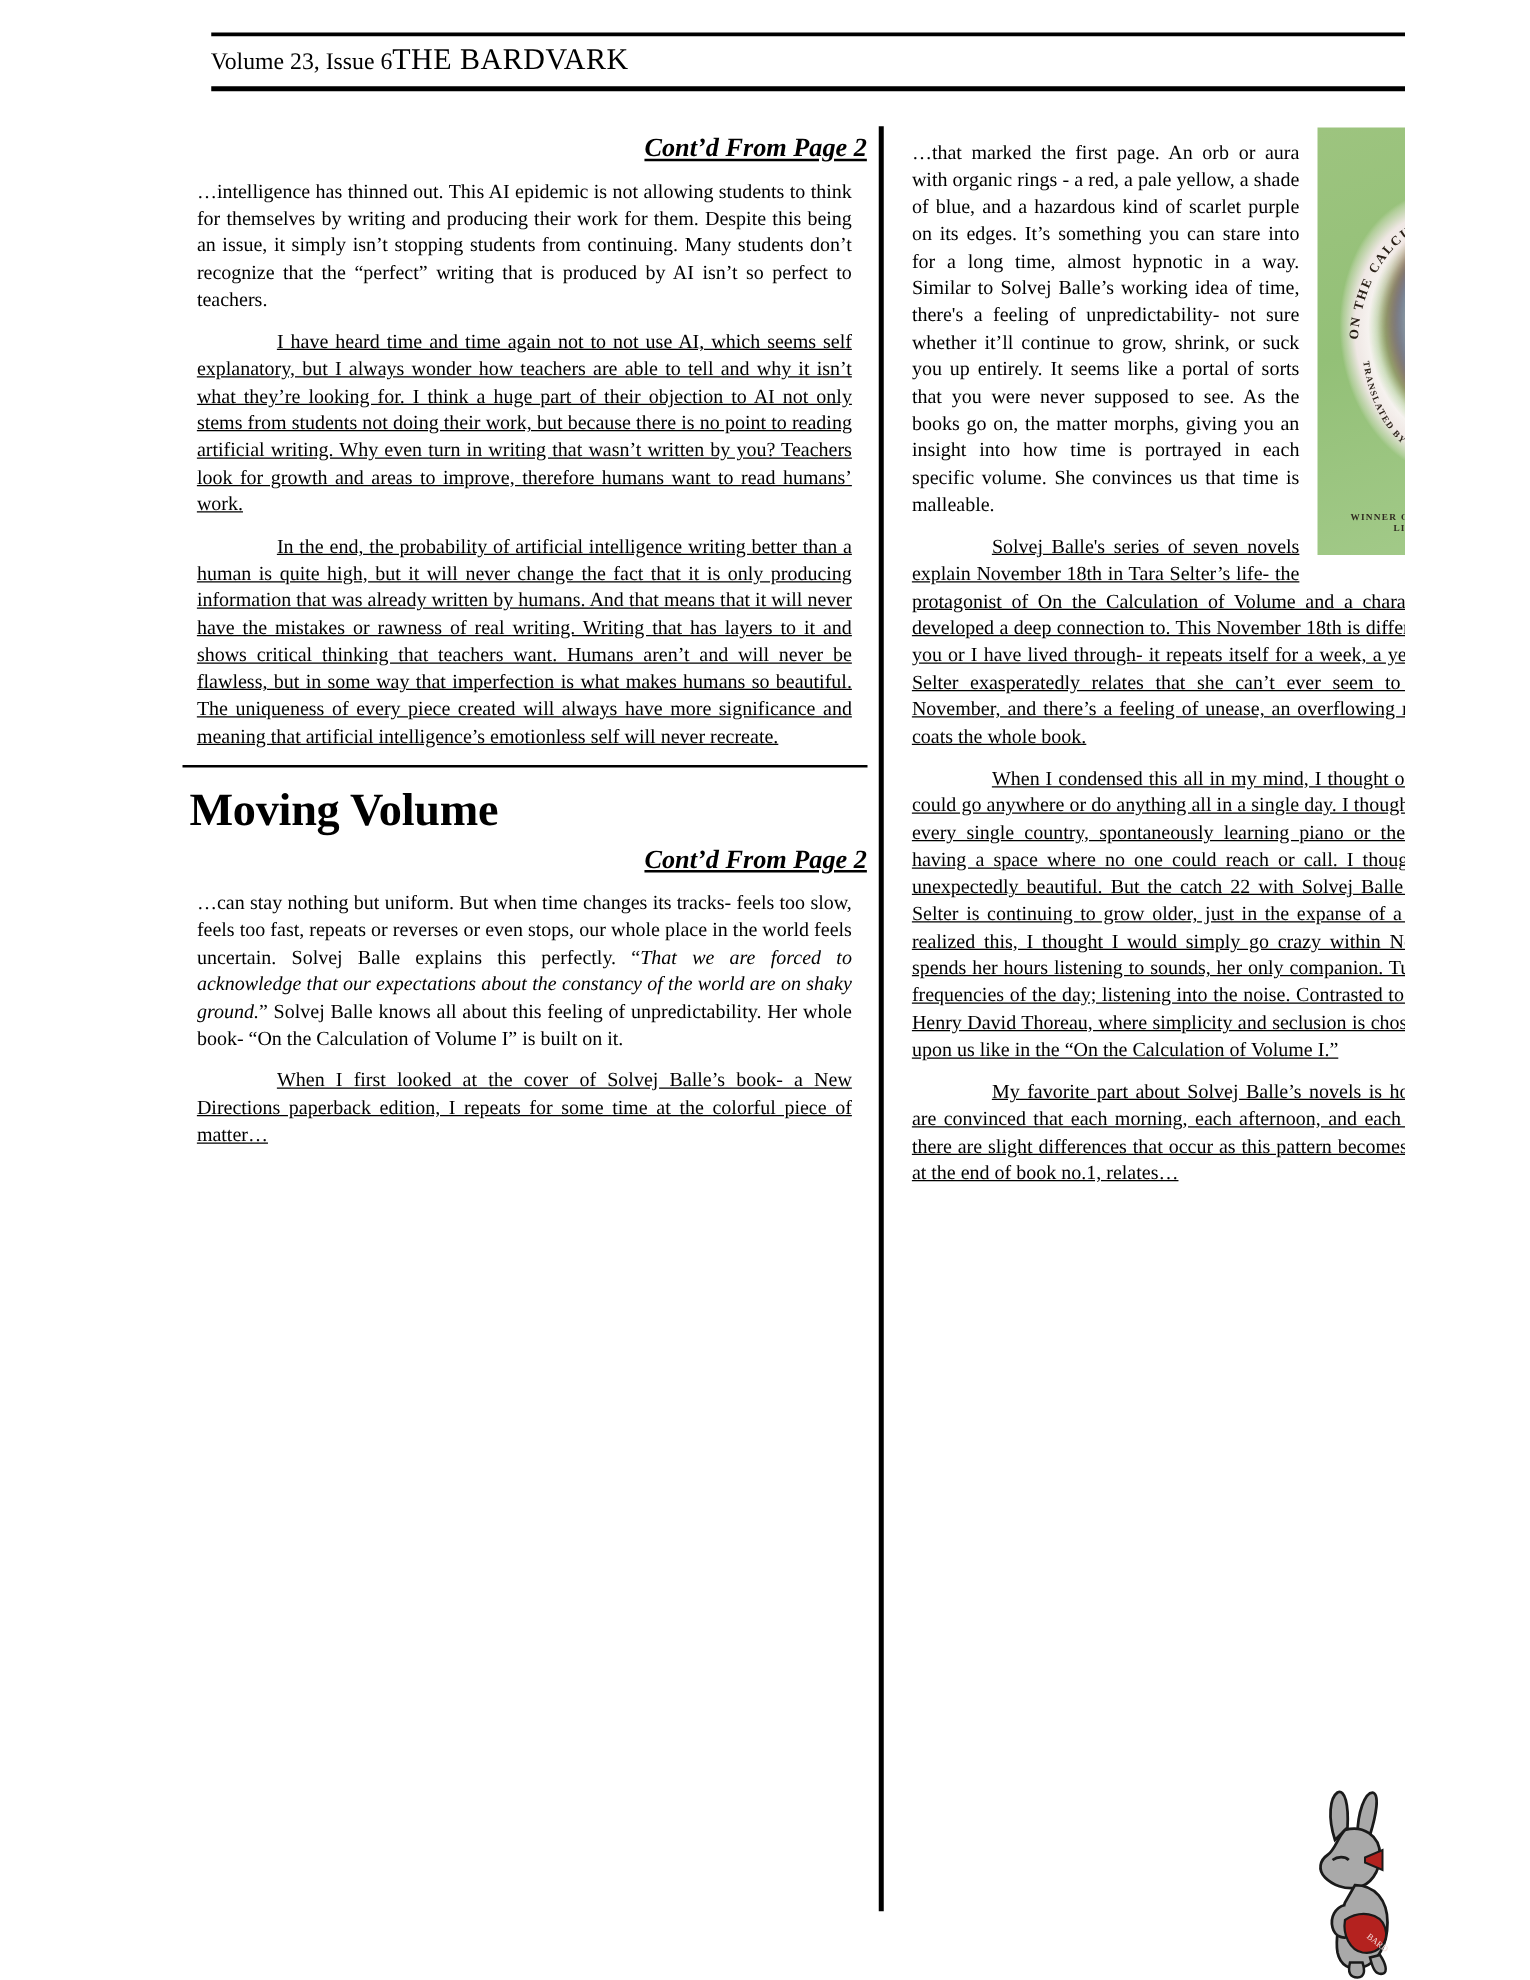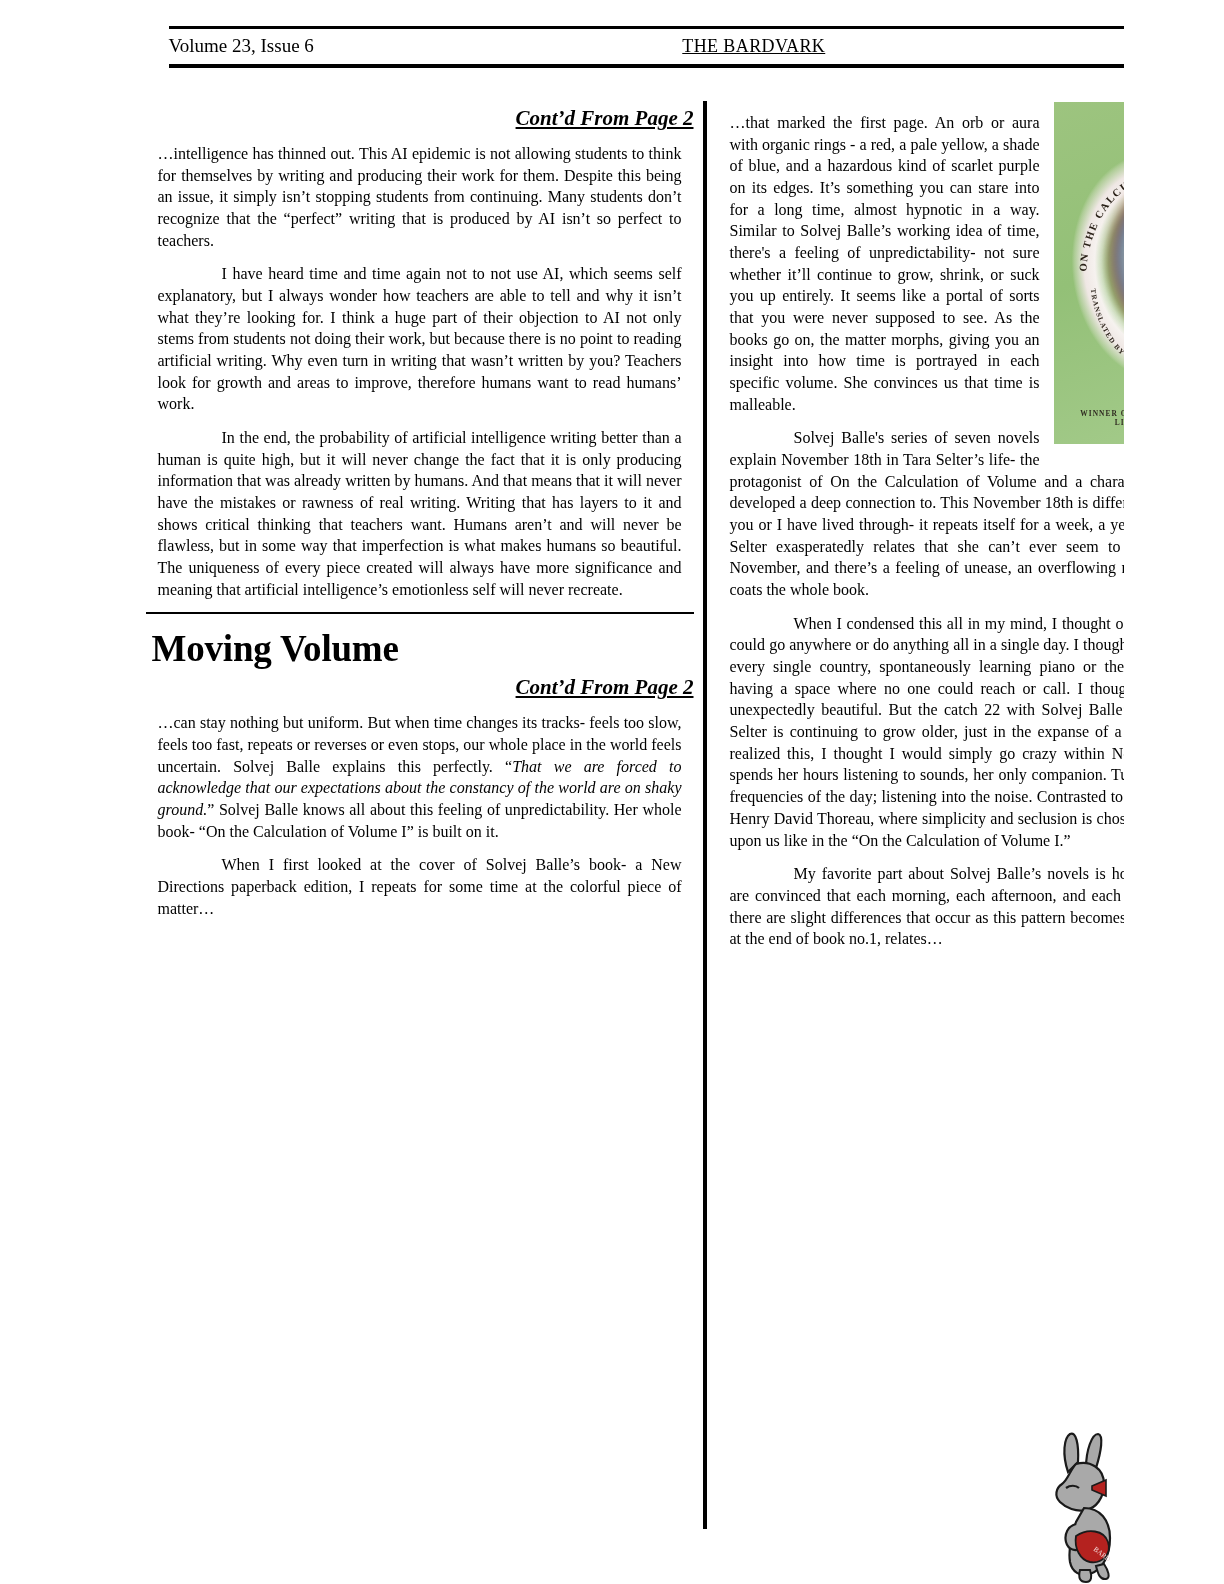--- a/index.html
+++ b/index.html
@@ -37,24 +37,22 @@
   }
   .masthead-left,
   .masthead-right {
     font-size: 19px;
     white-space: nowrap;
   }
   .masthead-left  { flex: 0 0 auto; text-align: left; }
   .masthead-right { flex: 0 0 auto; text-align: center; font-style: italic; }
   .masthead-center {
     flex: 1 1 auto;
-    text-align: center;
-    font-size: 18px;
+    font-size: 24px;
     letter-spacing: 0.4px;
-    text-decoration: underline;
   }
 
   
   .columns {
     position: absolute;
     left: 45px;
     top: 100px;
     width: 1140px;
     height: 1440px;
   }
@@ -107,20 +105,21 @@
   
   p.body {
     font-size: 16px;
     line-height: 1.355;
     text-align: justify;
     margin: 12px;
     hyphens: none;
   }
   p.body + p.body {
     text-indent: 64px;
+    text-decoration: underline;
   }
   p.body.noindent { text-indent: 0; }
   .end-mark {
     font-style: italic;
     font-weight: bold;
     font-size: 21px;
     text-align: right;
     margin-top: 2px;
   }
   .quote-italic { font-style: italic; }

